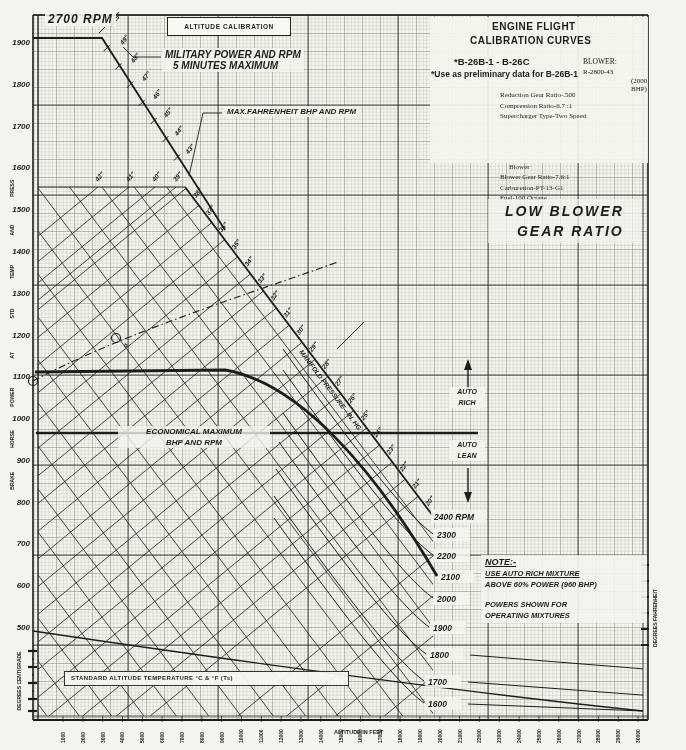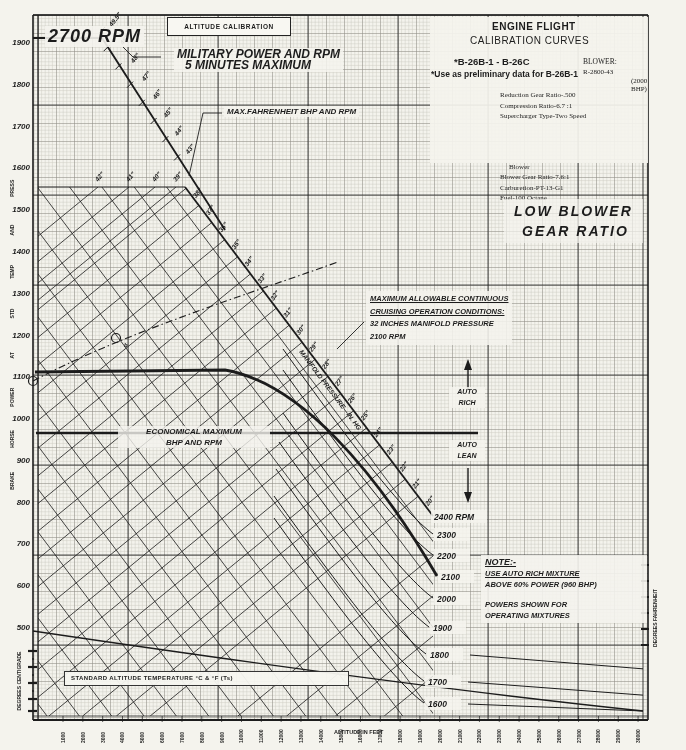--- a/index.html
+++ b/index.html
@@ -3,36 +3,36 @@
 <meta charset="utf-8">
 <style>
   html,body{margin:0;padding:0;background:#dddcd6;}
   .stage{position:relative;width:686px;height:750px;background:#f4f3ed;overflow:hidden;
          font-family:"Liberation Sans",sans-serif;color:#1c1c1c;}
   .stage svg{position:absolute;left:0;top:0;}
   .ov{position:absolute;z-index:2;}
   .hand{font-style:italic;font-weight:bold;}
   #alt-cal-box{left:167px;top:17px;width:122px;height:17px;border:1px solid #222;background:#f8f7f2;
                font-size:6.5px;font-weight:bold;letter-spacing:.6px;text-align:center;line-height:17px;}
-  #rpm2700{left:45px;top:26px;font-size:18px;letter-spacing:1px;background:rgba(244,243,237,.9);padding:0 3px;}
+  #rpm2700{left:45px;top:12px;font-size:12px;letter-spacing:1px;background:rgba(244,243,237,.9);padding:0 3px;}
   #title-block{left:430px;top:17px;width:218px;height:146px;background:rgba(244,243,237,.93);}
   #title-block .abs{position:absolute;}
   #tb-t1{left:62px;top:4px;font-size:10px;font-weight:bold;letter-spacing:.5px;}
-  #tb-t2{left:40px;top:18px;font-size:10px;font-weight:normal;letter-spacing:.5px;}
+  #tb-t2{left:40px;top:18px;font-size:10px;font-weight:bold;letter-spacing:.5px;}
   #tb-models{left:24px;top:39px;font-size:9.5px;font-weight:bold;}
   #tb-prelim{left:1px;top:52px;font-size:8.5px;font-weight:bold;}
   #tb-engines{left:153px;top:40px;font-size:7.5px;font-family:"Liberation Serif",serif;}
   #tb-engmodel{left:153px;top:51px;font-size:7px;font-family:"Liberation Serif",serif;}
   #tb-engpow{left:157px;top:60px;font-size:7px;font-family:"Liberation Serif",serif;padding-left:44px;}
   #tb-specs{left:70px;top:73px;font-size:7px;line-height:10.5px;font-family:Liberation Serif, serif;}
   #tb-specs div:nth-child(4){margin-left:9px;margin-top:40px;}
-  #low-blower{left:504px;top:199px;font-size:14px;letter-spacing:2px;line-height:20px;
-              background:rgba(244,243,237,.72);padding:2px 10px;}
+  #low-blower{left:488px;top:199px;font-size:14px;letter-spacing:2px;line-height:20px;
+              background:rgba(244,243,237,.72);padding:2px 17px;text-align:right;}
   #low-blower div:nth-child(2){margin-left:8px;}
-  #military-block{left:162px;top:48px;font-size:12px;line-height:11px;background:rgba(244,243,237,.85);padding:1px 3px;margin-left:12px;}
+  #military-block{left:162px;top:48px;font-size:10px;line-height:11px;background:rgba(244,243,237,.85);padding:1px 3px;}
   #military-block div:nth-child(2){margin-left:8px;}
   #maxcont-block{left:224px;top:106px;font-size:8px;background:rgba(244,243,237,.85);padding:1px 3px;}
   #cruise-block{left:366px;top:291px;font-size:7.5px;line-height:12.5px;background:rgba(244,243,237,.88);padding:2px 4px;}
   #cruise-block div:nth-child(-n+2){text-decoration:underline;}
   #econ-block{left:118px;top:426px;width:152px;font-size:8px;line-height:11px;text-align:center;
               background:rgba(244,243,237,.8);}
   #auto-rich{left:449px;top:387px;width:36px;font-size:7px;line-height:10.5px;text-align:center;background:rgba(244,243,237,.85);}
   #auto-lean{left:449px;top:440px;width:36px;font-size:7px;line-height:10.5px;text-align:center;background:rgba(244,243,237,.85);}
   #note-block{left:481px;top:555px;width:158px;font-size:7.5px;line-height:11px;background:rgba(244,243,237,.9);padding:2px 4px;}
   #note-title{font-size:9px;text-decoration:underline;}
@@ -340,26 +340,20 @@
       <div>GEAR RATIO</div>
     </div>
 
   <div class="ov hand" id="military-block">
       <div>MILITARY POWER AND RPM</div>
       <div>5 MINUTES MAXIMUM</div>
     </div>
 
   <div class="ov hand" id="maxcont-block">MAX.FAHRENHEIT BHP AND RPM</div>
 
-  <div class="ov hand" id="cruise-block">
-      <div>MAXIMUM ALLOWABLE CONTINUOUS</div>
-      <div>CRUISING OPERATION CONDITIONS:</div>
-      <div>32 INCHES MANIFOLD PRESSURE</div>
-      <div>2100 RPM</div>
-    </div>
 
   <div class="ov hand" id="econ-block">
       <div>ECONOMICAL MAXIMUM</div>
       <div>BHP AND RPM</div>
     </div>
 
   <div class="ov hand" id="auto-rich">
       <div>AUTO</div>
       <div>RICH</div>
     </div>

